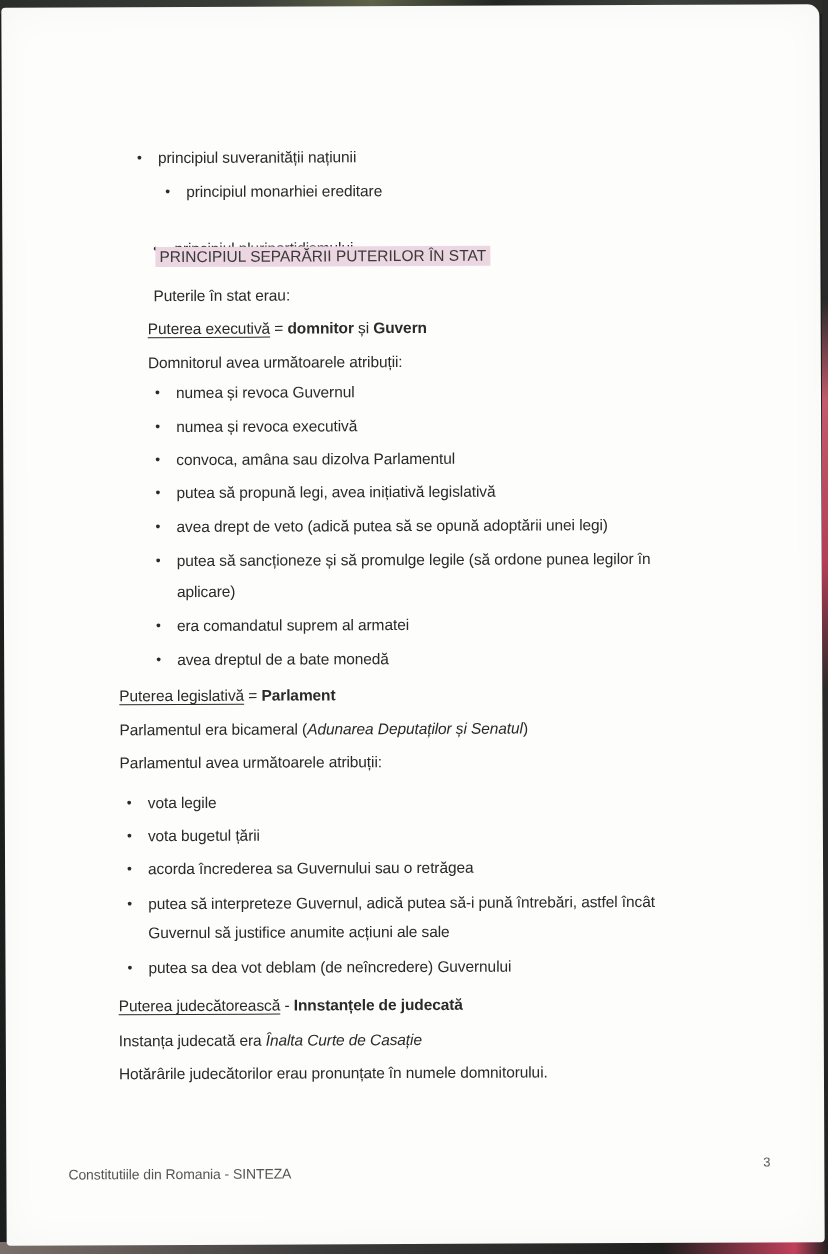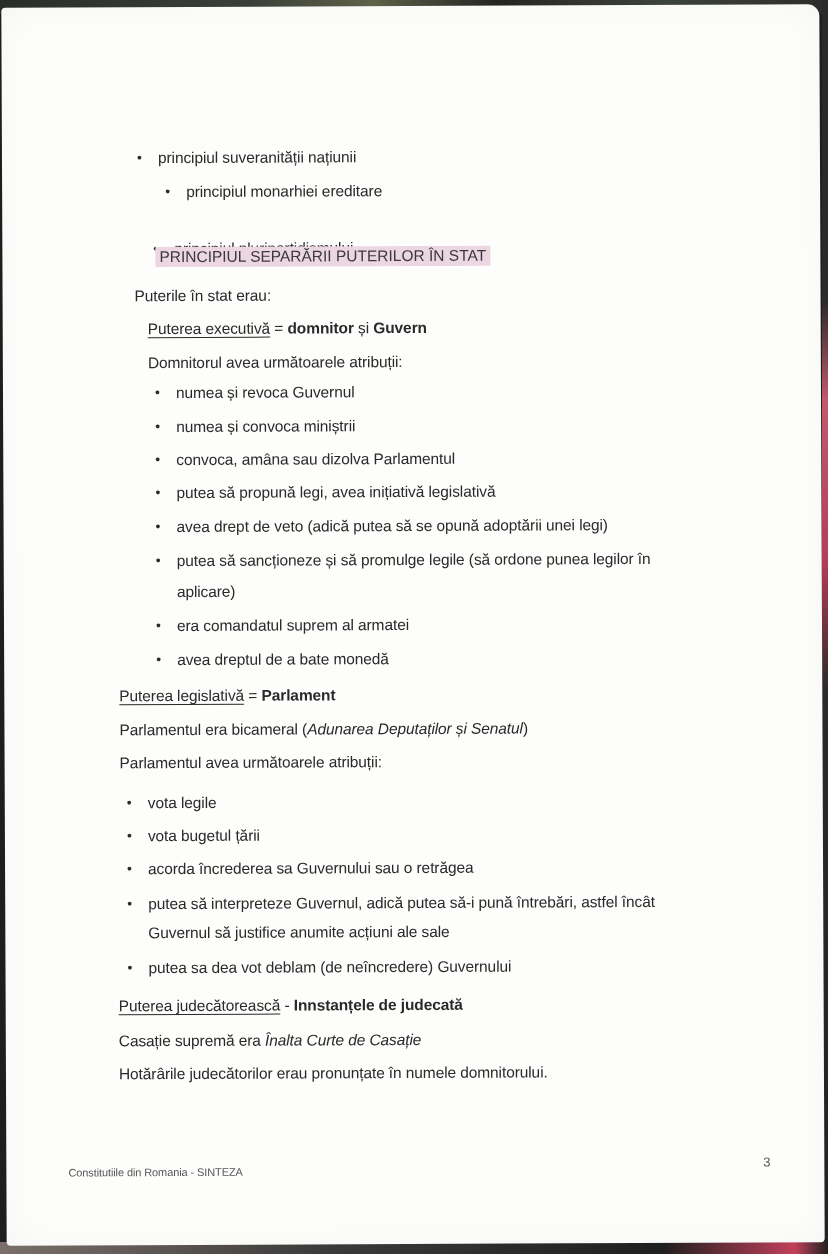--- a/index.html
+++ b/index.html
@@ -33,49 +33,49 @@
     .line { position: absolute; white-space: nowrap; letter-spacing: -0.1px; }
     .bullet::before {
       content: "•"; position: absolute; left: -21px; top: 0; font-size: 14px; color: #2a2a2a;
     }
     .u { text-decoration: underline; text-underline-offset: 3px; text-decoration-thickness: 1px; }
     .b { font-weight: bold; }
     .i { font-style: italic; }
     .heading-hl {
       background: #ecd6e2; padding: 1px 4px 2px 4px; color: #3a3a3a; letter-spacing: 0;
     }
-    .footer { font-size: 11px; color: #555; }
+    .footer { font-size: 14px; color: #555; }
     .pagenum { font-size: 13px; color: #555; }
   </style>
 </head>
 <body>
 
 <div class="top-strip"></div>
 <div class="right-strip"></div>
 <div class="bottom-strip"></div>
 
 <div class="page">
 
   <div class="line bullet" style="left:156px; top:142px;">principiul suveranității națiunii</div>
   <div class="line bullet" style="left:172px; top:176px;margin-left:12px;">principiul monarhiei ereditare</div>
   <div class="line bullet" style="left:172px; top:209px;margin-top:24px;">principiul pluripartidismului</div>
 
   <div class="line" style="left:153px; top:241px;">
     <span class="heading-hl">PRINCIPIUL SEPARĂRII PUTERILOR ÎN STAT</span>
   </div>
 
-  <div class="line" style="left:132px; top:280px;">Puterile în stat erau:</div>
+  <div class="line" style="left:151px; top:280px;">Puterile în stat erau:</div>
 
   <div class="line" style="left:145px; top:313px;">
     <span class="u">Puterea executivă</span><span> = </span><span class="b">domnitor</span><span> și </span><span class="b">Guvern</span>
   </div>
   <div class="line" style="left:145px; top:347px;">Domnitorul avea următoarele atribuții:</div>
 
   <div class="line bullet" style="left:173px; top:377px;">numea și revoca Guvernul</div>
-  <div class="line bullet" style="left:173px; top:411px;">numea și convoca miniștrii</div>
+  <div class="line bullet" style="left:173px; top:411px;">numea și revoca executivă</div>
   <div class="line bullet" style="left:173px; top:444px;">convoca, amâna sau dizolva Parlamentul</div>
   <div class="line bullet" style="left:173px; top:477px;">putea să propună legi, avea inițiativă legislativă</div>
   <div class="line bullet" style="left:173px; top:511px;">avea drept de veto (adică putea să se opună adoptării unei legi)</div>
   <div class="line bullet" style="left:173px; top:545px;">putea să sancționeze și să promulge legile (să ordone punea legilor în</div>
   <div class="line" style="left:173px; top:576px;">aplicare)</div>
   <div class="line bullet" style="left:173px; top:610px;">era comandatul suprem al armatei</div>
   <div class="line bullet" style="left:173px; top:644px;">avea dreptul de a bate monedă</div>
 
   <div class="line" style="left:115px; top:680px;text-align:right;">
     <span class="u">Puterea legislativă</span><span> = </span><span class="b">Parlament</span>
@@ -89,19 +89,19 @@
   <div class="line bullet" style="left:143px; top:820px;">vota bugetul țării</div>
   <div class="line bullet" style="left:143px; top:853px;">acorda încrederea sa Guvernului sau o retrăgea</div>
   <div class="line bullet" style="left:143px; top:888px;">putea să interpreteze Guvernul, adică putea să-i pună întrebări, astfel încât</div>
   <div class="line" style="left:143px; top:917px;">Guvernul să justifice anumite acțiuni ale sale</div>
   <div class="line bullet" style="left:143px; top:952px;">putea sa dea vot deblam (de neîncredere) Guvernului</div>
 
   <div class="line" style="left:113px; top:990px;">
     <span class="u">Puterea judecătorească</span><span> - </span><span class="b">Innstanțele de judecată</span>
   </div>
   <div class="line" style="left:113px; top:1025px;">
-    <span>Casație supremă era </span><span class="i">Înalta Curte de Casație</span>
+    <span>Instanța judecată era </span><span class="i">Înalta Curte de Casație</span>
   </div>
   <div class="line" style="left:113px; top:1058px;">Hotărârile judecătorilor erau pronunțate în numele domnitorului.</div>
 
   <div class="line footer" style="left:62px; top:1159px;">Constitutiile din Romania - SINTEZA</div>
   <div class="line pagenum" style="left:757px; top:1150px;">3</div>
 </div>
 
 </body></html>

